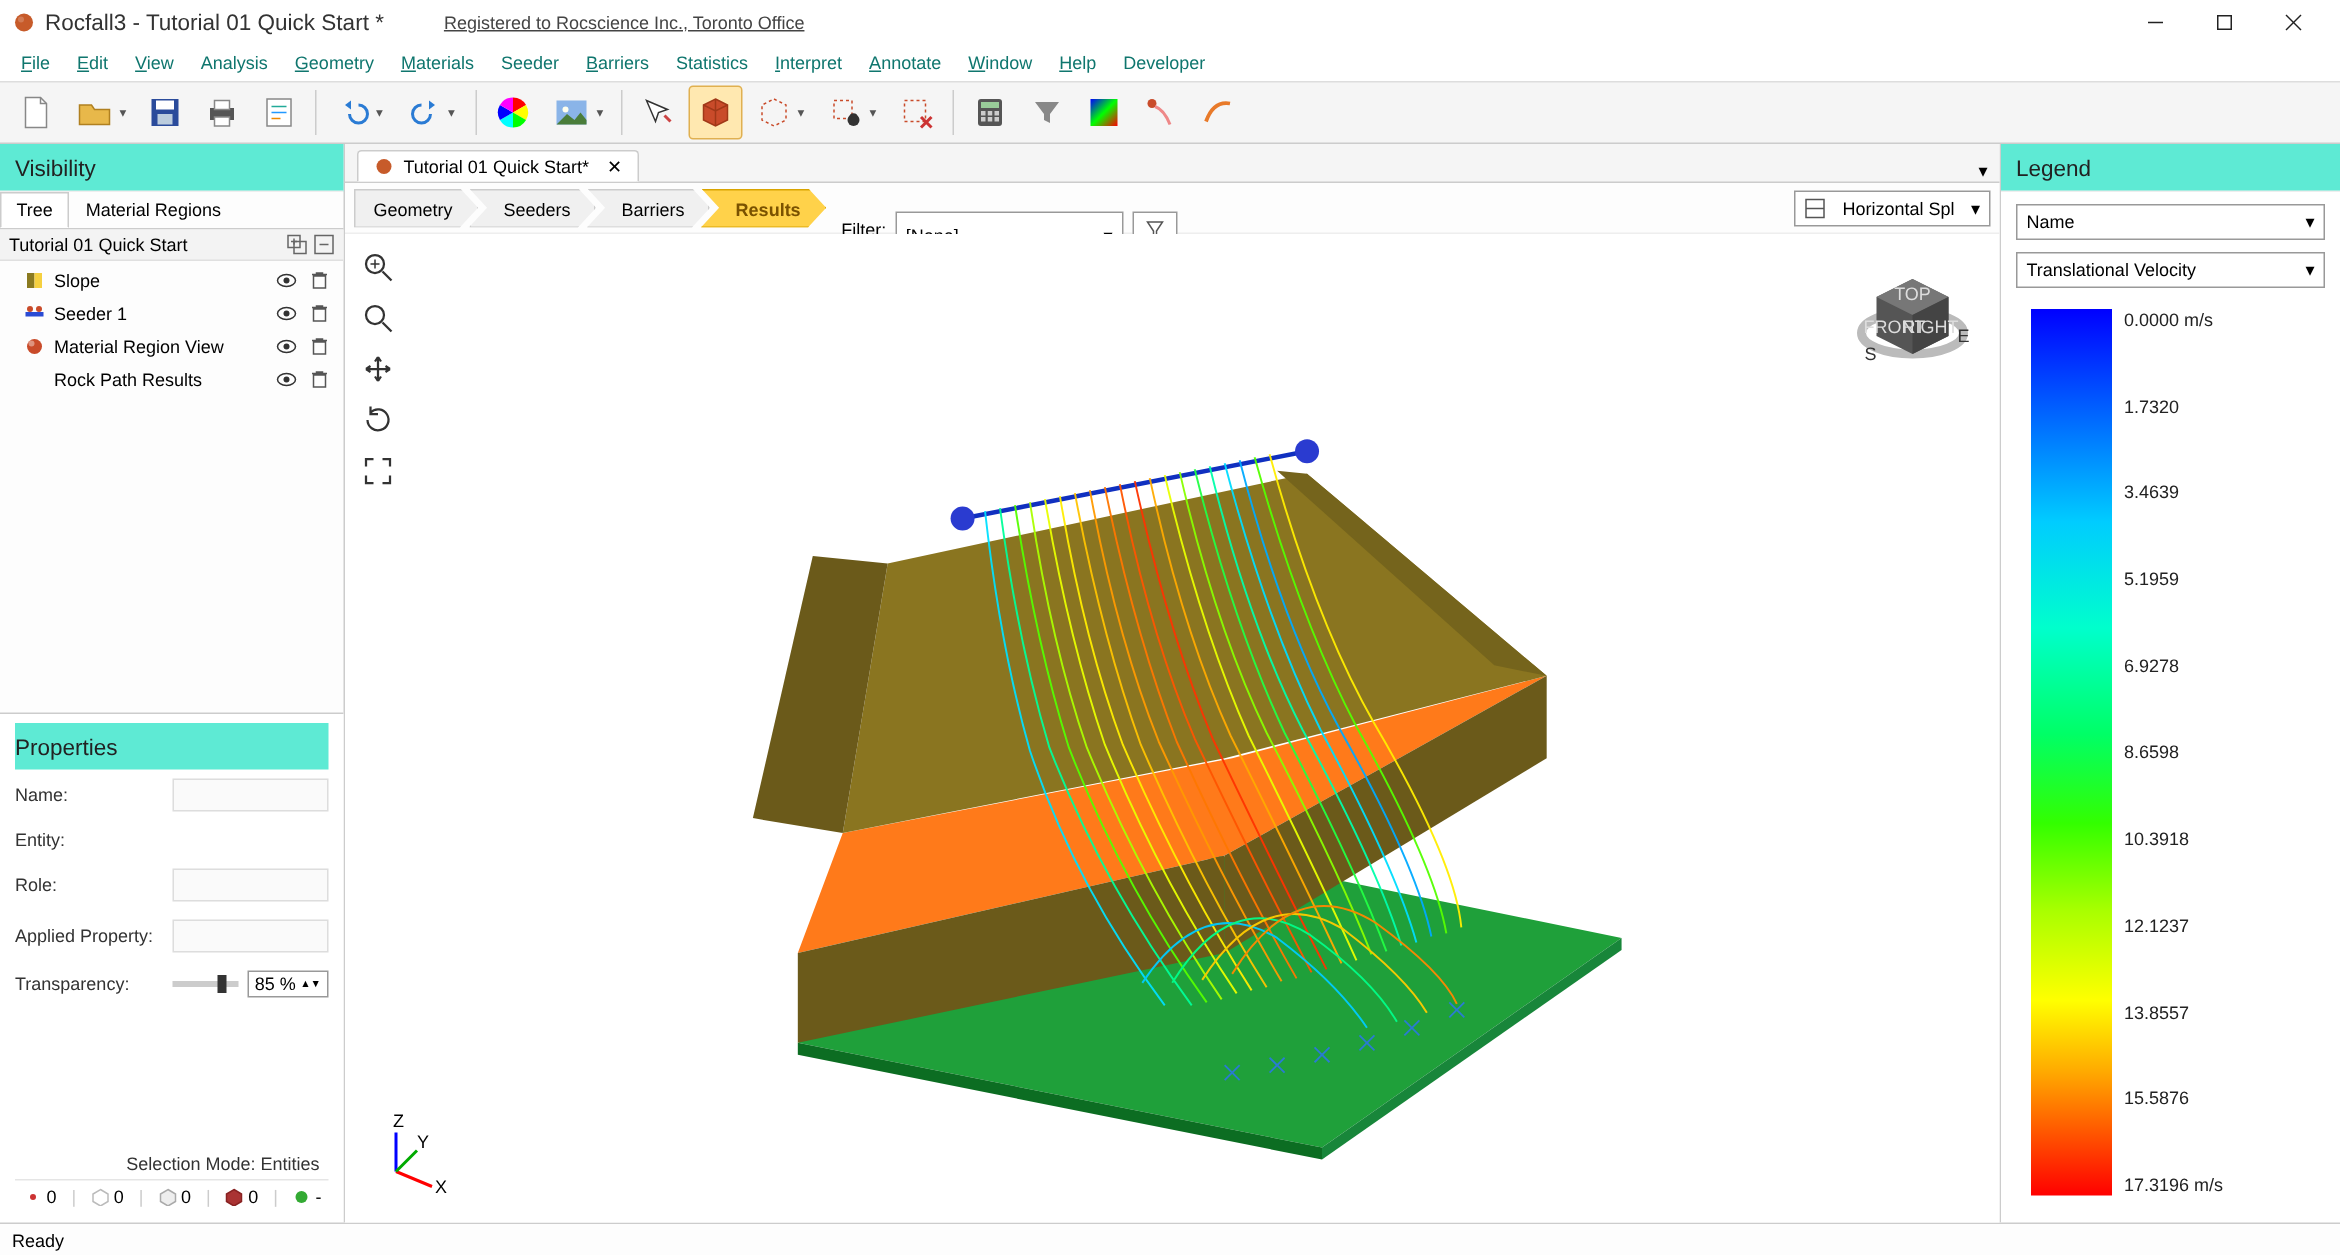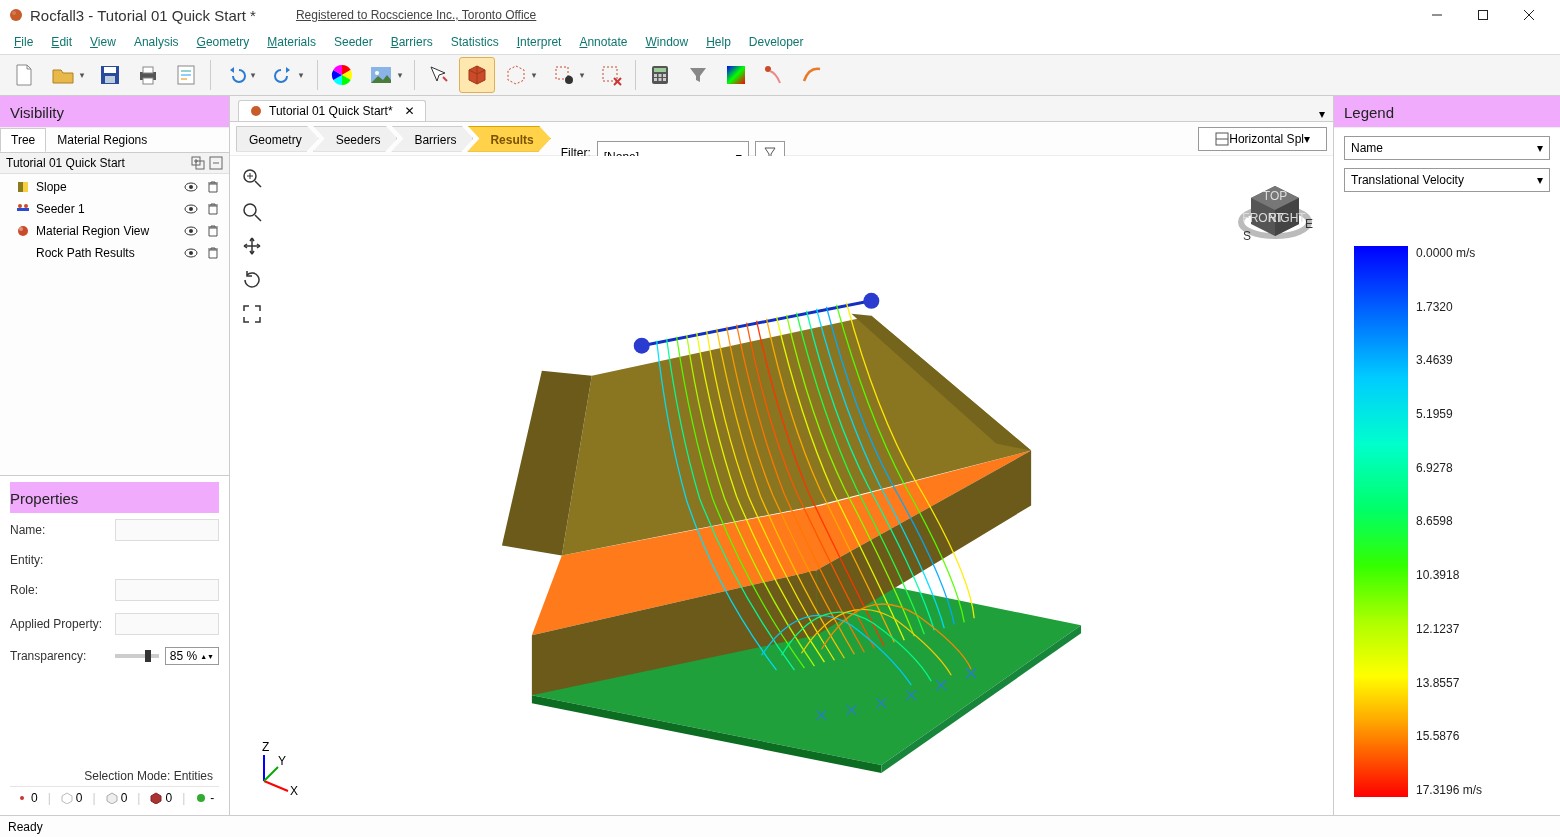--- a/index.html
+++ b/index.html
@@ -24,21 +24,21 @@
 .tb-btn { width: 36px; height: 36px; display: flex; align-items: center; justify-content: center; border-radius: 3px; }
 .tb-btn.w-dd { width: 46px; }
 .tb-sep { width: 1px; height: 30px; background: #ccc; margin: 0 4px; }
 .tb-active { background: #ffe8b0; border: 1px solid #e0b050; }
 
 
 .main { flex: 1; display: flex; min-height: 0; }
 
 
 .left { width: 230px; background: #fdfdfd; border-right: 1px solid #ccc; display: flex; flex-direction: column; }
-.panel-header { font-size: 15px; padding: 8px 10px 6px 10px; color: #222; background: #f0abfc; border-bottom:1px solid #eee;}
+.panel-header { font-size: 15px; padding: 8px 10px 6px 10px; color: #222; background: #5eead4; border-bottom:1px solid #eee;}
 .tabs-row { display: flex; border-bottom: 1px solid #ccc; }
 .tab { padding: 4px 10px; border: 1px solid transparent; cursor: default; }
 .tab.active { border: 1px solid #ccc; border-bottom: 1px solid #fff; background: #fff; }
 .tree-title-row { display:flex; align-items:center; padding:3px 6px; background:#f3f3f3; border-bottom:1px solid #e0e0e0;}
 .tree-title-row .spacer{flex:1;}
 .tree { flex: 1; overflow: auto; padding: 2px 2px; }
 .tree-item { display: flex; align-items: center; padding: 3px 6px 3px 14px; gap: 6px; }
 .tree-item .lbl { flex: 1; }
 .eye, .trash { width: 16px; height: 16px; display:flex; align-items:center; justify-content:center; }
 .props { border-top: 1px solid #ccc; padding: 6px 10px; background:#fff; flex:0 0 340px; display:flex; flex-direction:column;}
@@ -53,33 +53,33 @@
 .doc-tab-row { height: 26px; display: flex; align-items: flex-end; padding: 0 8px; background:#f5f5f5; border-bottom:1px solid #ccc;}
 .doc-tab { display: flex; align-items: center; gap: 6px; padding: 3px 10px; background: #fff; border:1px solid #ccc; border-bottom:none; border-radius:3px 3px 0 0;}
 .crumb-row { height: 34px; display: flex; align-items: center; padding: 4px 6px; gap: 0; background:#fdfdfd; border-bottom:1px solid #eee;}
 .crumb { height: 26px; line-height:26px; padding: 0 16px 0 22px; position: relative; background: #f0f0f0; border:1px solid #ccc; margin-right:-6px; clip-path: polygon(0 0, calc(100% - 12px) 0, 100% 50%, calc(100% - 12px) 100%, 0 100%, 12px 50%);}
 .crumb.first{clip-path: polygon(0 0, calc(100% - 12px) 0, 100% 50%, calc(100% - 12px) 100%, 0 100%); padding-left:12px;}
 .crumb.active { background: #ffd24a; border-color:#d9a400; font-weight:600; color:#7a5200;}
 .filter-sec { display:flex; align-items:center; gap:6px; margin-left:16px;margin-top:28px;}
 .filter-select { width:152px; height:24px; border:1px solid #999; padding:0 6px; display:flex; align-items:flex-end; justify-content:space-between; background:#fff;}
 .filter-btn, .split-btn { width:30px; height:24px; border:1px solid #999; display:flex;align-items:center;justify-content:center; background:#fff;}
 .crumb-row .rspacer{flex:1;}
-.split-sel { height:24px; border:1px solid #999; padding:0 16px; display:flex; align-items:center; gap:0; background:#fff;}
+.split-sel { height:24px; border:1px solid #999; padding:0 6px; display:flex; align-items:center; gap:11px; background:#fff;}
 .viewport { flex: 1; position: relative; background: #fff; overflow:hidden;}
 .vp-toolbar { position: absolute; top: 8px; left: 8px; display:flex; flex-direction:column; gap:6px;}
 .vp-btn { width:28px; height:28px; display:flex; align-items:center; justify-content:center;}
 .axis-gizmo { position: absolute; left: 16px; bottom: 16px; }
 .orient-cube { position: absolute; right: 18px; top: 18px; }
 
 
 .right { width: 226px; background: #fff; display: flex; flex-direction: column; }
 .right .panel-header{border-bottom:1px solid #eee;}
 .legend-body { padding: 8px 10px; display: flex; flex-direction: column; gap: 8px; flex:1;}
 .legend-select { height: 24px; border: 1px solid #999; padding: 0 6px; display:flex; align-items:center; justify-content:space-between; background:#fff;}
-.color-scale { display: flex; padding: 6px 0 10px 10px; flex:1;margin-top:40px;}
+.color-scale { display: flex; padding: 6px 0 10px 10px; flex:1;}
 .scale-bar { width: 54px; background: linear-gradient(to bottom, #0000ff 0%, #0066ff 12%, #00ccff 24%, #00ffcc 36%, #00ff66 48%, #33ff00 58%, #aaff00 68%, #ffff00 78%, #ffaa00 86%, #ff5500 93%, #ff0000 100%); }
 .scale-labels { display: flex; flex-direction: column; justify-content: space-between; padding-left: 8px; font-size:11px; color:#222;}
 
 
 .status { height: 22px; border-top: 1px solid #ccc; display: flex; align-items: center; padding: 0 8px; background:#fdfdfd;}
 
 svg { display:block; }
 .chev::after{content:"▾"; font-size:9px; color:#555; margin-left:4px;}
 </style>
 </head>

